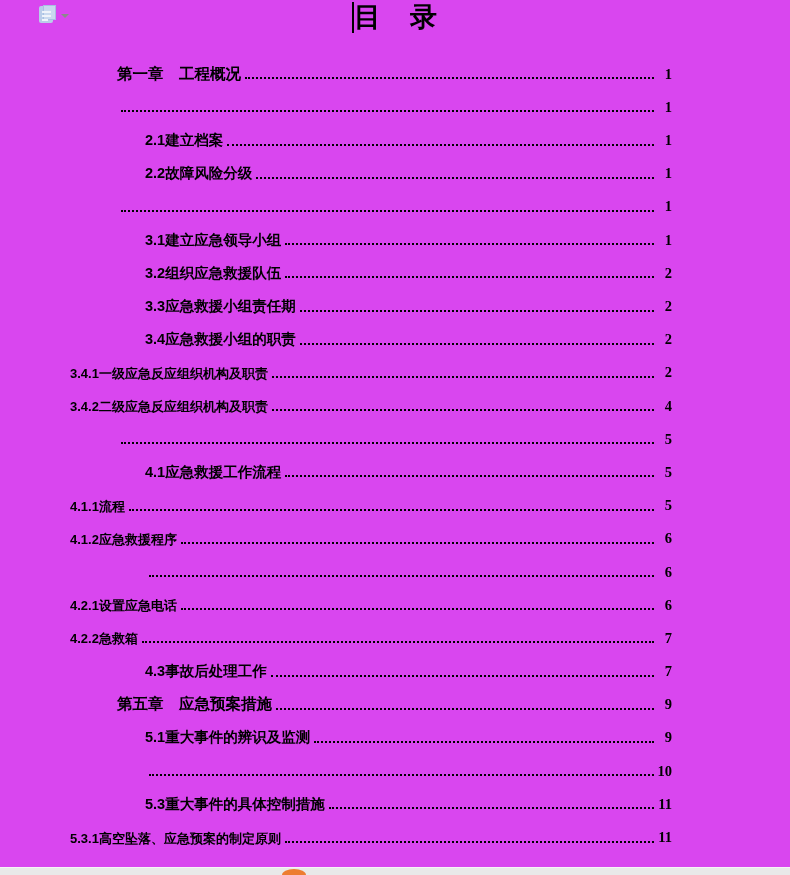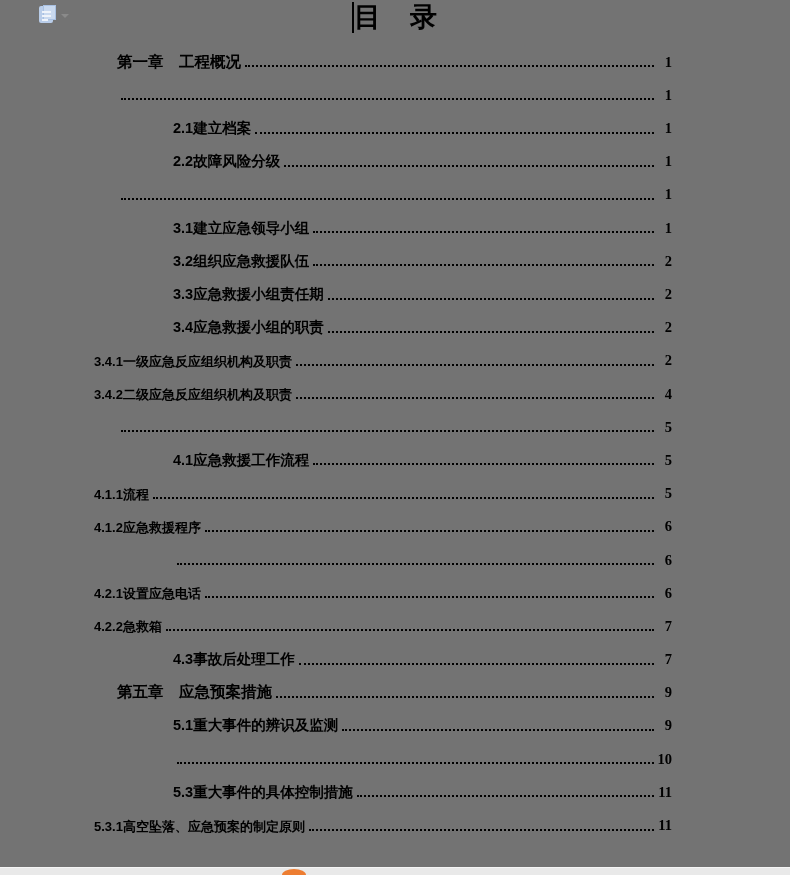--- a/index.html
+++ b/index.html
@@ -3,21 +3,21 @@
 <meta charset="utf-8">
 <style>
   html, body { margin: 0; padding: 0; }
   body {
     width: 790px; height: 875px;
     background: #ffffff;
     overflow: hidden;
     font-family: "Liberation Sans", "DejaVu Sans", sans-serif;
     position: relative;
   }
-  .page { position: absolute; inset: 0; background: #737373; }
+  .page { position: absolute; inset: 0; background: #d946ef; }
 
   
   .paste-btn {
     position: absolute; left: 36px; top: 3px;
     display: flex; align-items: center; gap: 6px;
     padding: 2px; cursor: pointer;
   }
   .paste-icon { width: 17px; height: 20px; position: relative; }
   .paste-icon .board {
     position: absolute; left: 1px; top: 1px; width: 14px; height: 17px;
@@ -47,32 +47,32 @@
     display: inline-block;
   }
   .doc-title {
     font-family: "Liberation Serif", "DejaVu Serif", serif;
     font-size: 27px; font-weight: bold; color: #000;
     line-height: 34px; white-space: pre; letter-spacing: 1px;
   }
 
   
   .toc {
-    position: absolute; top: 43px; left: 0; right: 0;
+    position: absolute; top: 55px; left: 0; right: 0;
   }
   .toc-row {
     display: flex; align-items: flex-end;
     height: 33.2px; box-sizing: border-box;
     padding-bottom: 7px; padding-right: 118px;
     color: #000; cursor: pointer;
   }
   .toc-row .label { white-space: pre; font-weight: bold; line-height: 1; }
   .lvl1 { padding-left: 117px; }
-  .lvl2 { padding-left: 145px; margin-left: 28px; }
-  .lvl3 { padding-left: 94px; }
+  .lvl2 { padding-left: 145px; }
+  .lvl3 { padding-left: 70px; }
   .lvl1 .label { font-size: 15.5px; }
   .lvl2 .label { font-size: 14.5px; }
   .lvl3 .label { font-size: 13px; }
   .leader {
     flex: 1; height: 0;
     border-bottom: 2px dotted #000;
     margin: 0 4px 2px 4px;
   }
   .page-num {
     font-family: "Liberation Serif", "DejaVu Serif", serif;

